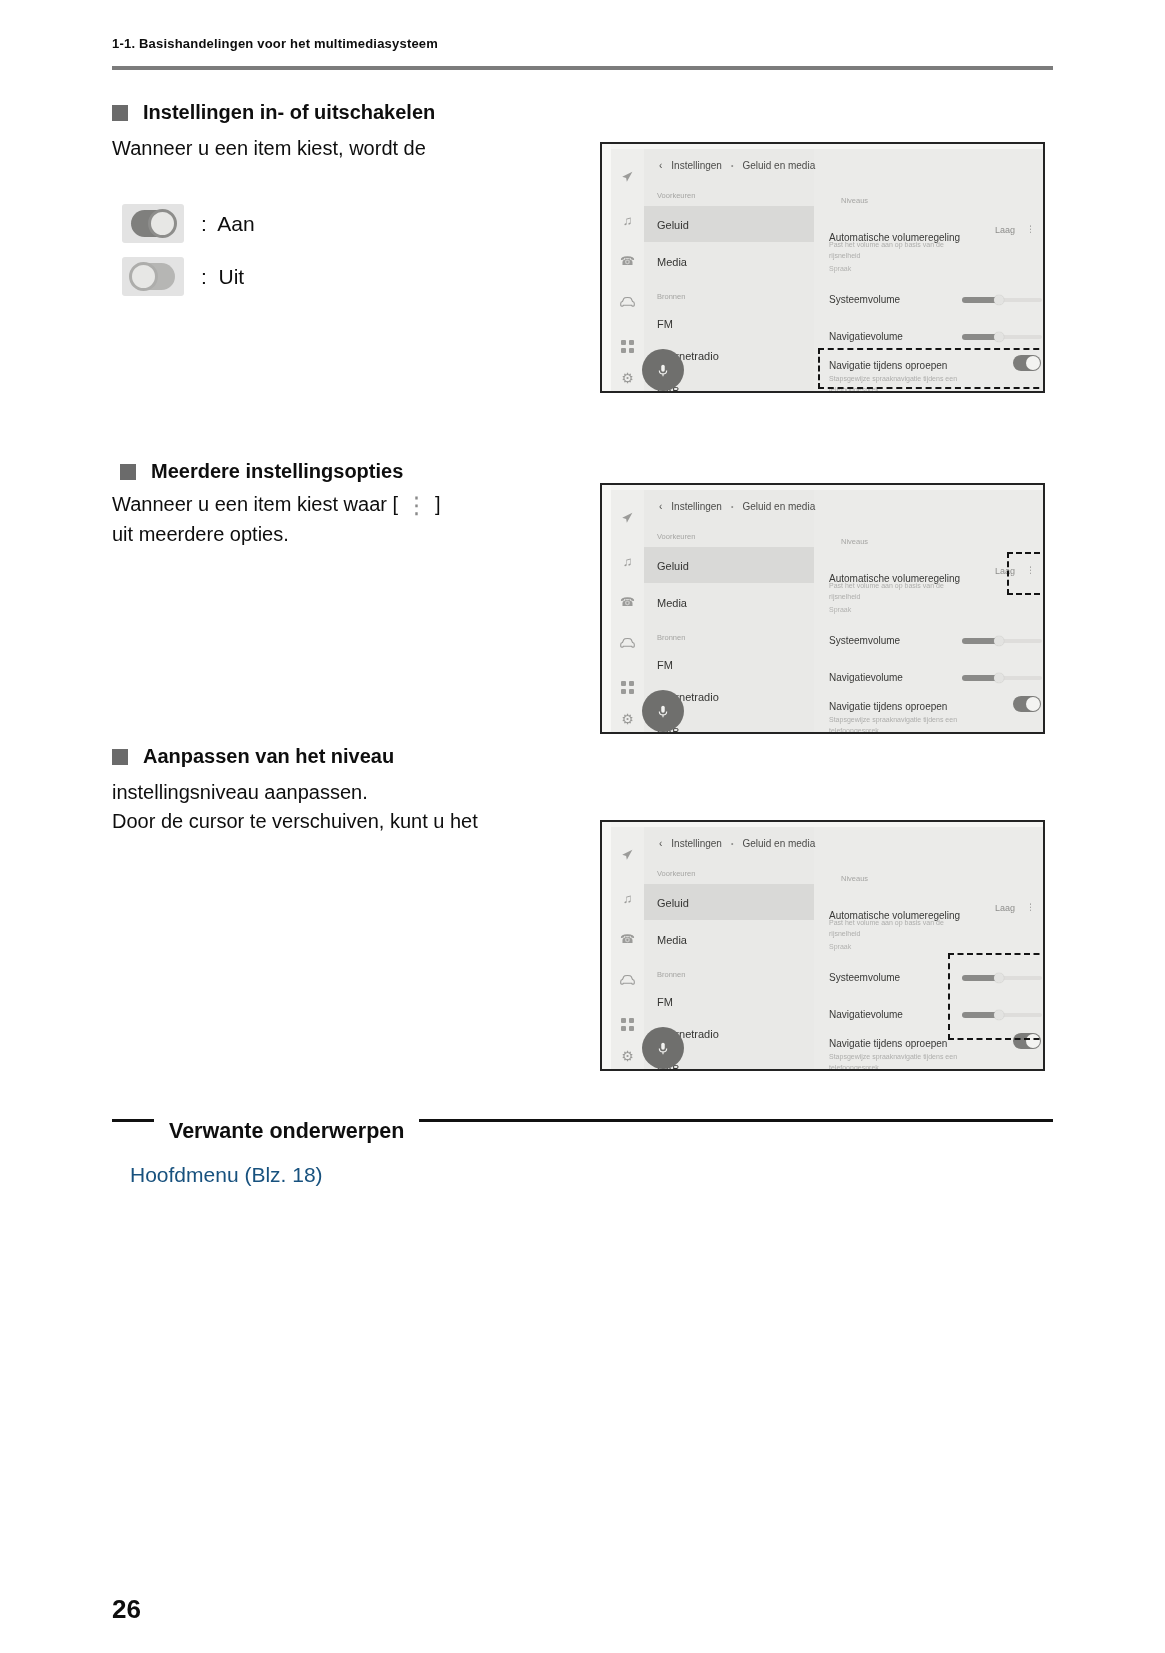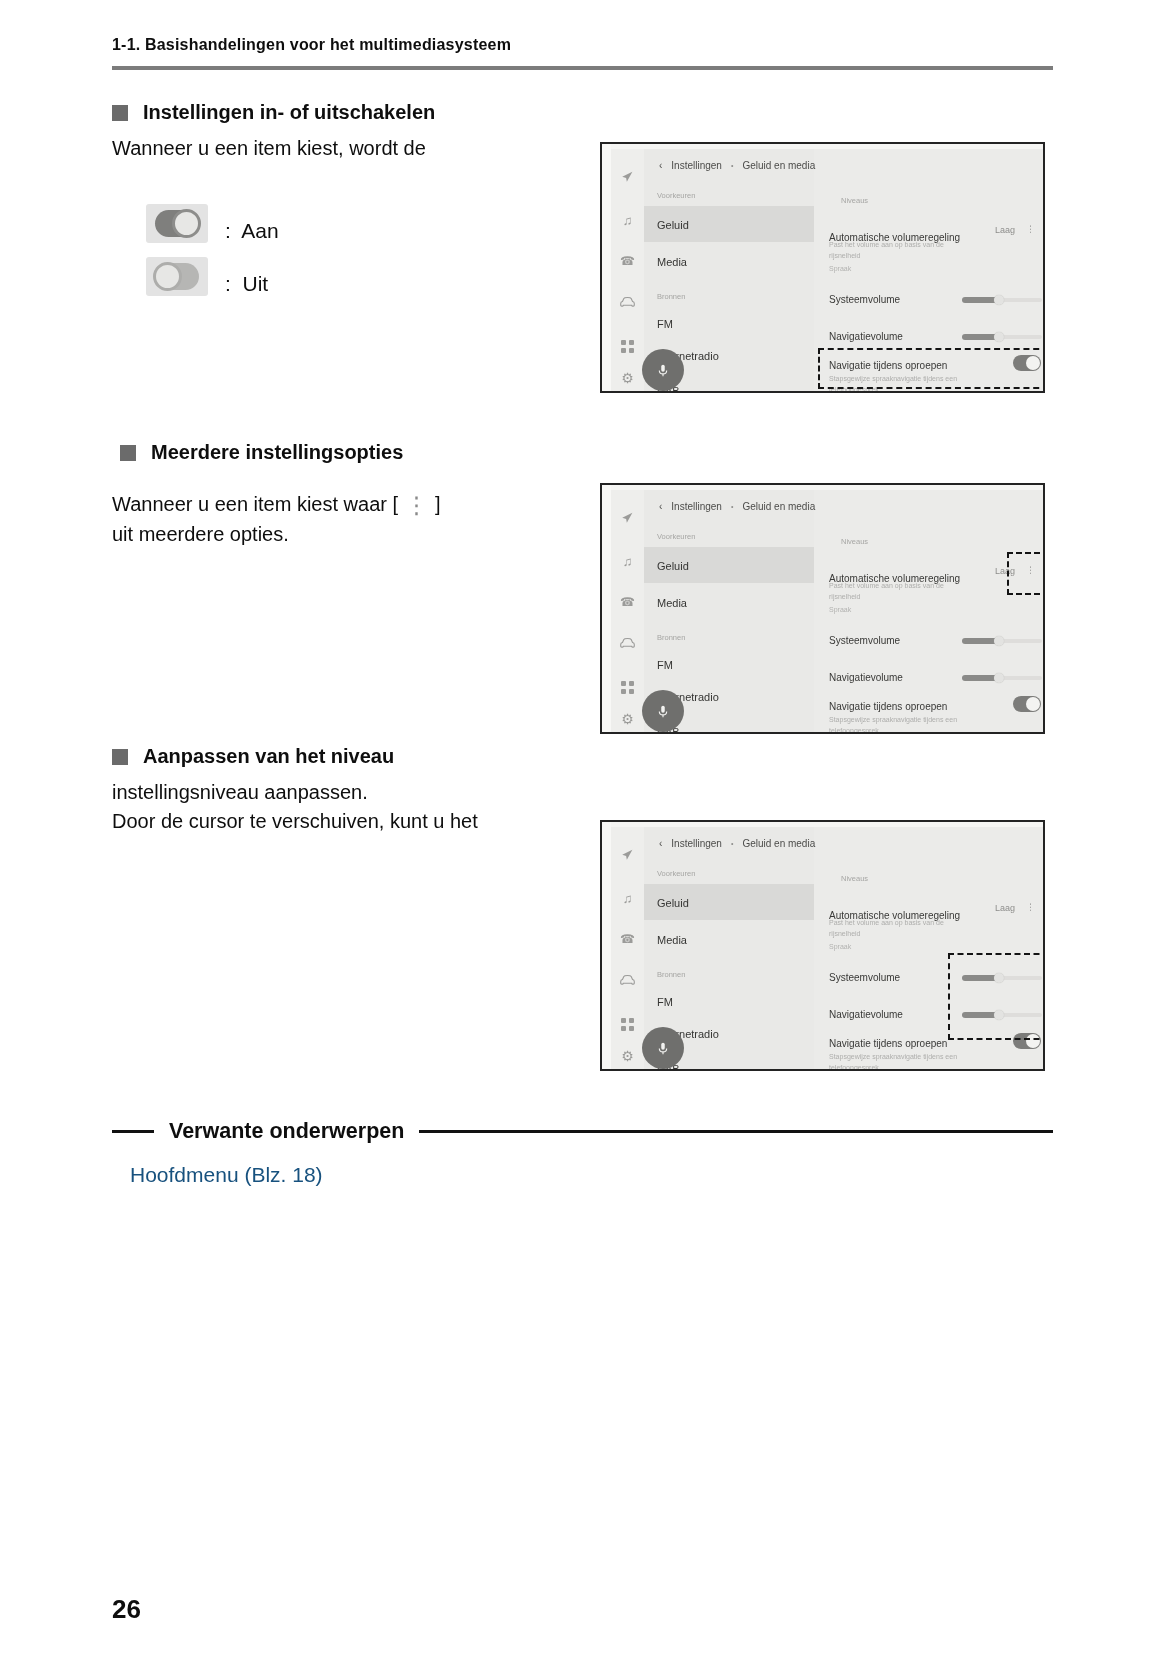--- a/index.html
+++ b/index.html
@@ -1,43 +1,43 @@
 <!DOCTYPE html>
 <html><head>
 <meta charset="utf-8">
 <style>
   html,body{margin:0;padding:0;background:#ffffff;}
   .page{position:relative;width:1165px;height:1653px;background:#ffffff;overflow:hidden;
         font-family:"Liberation Sans",sans-serif;color:#0e0e0e;}
 
   
-  .chapter-header{position:absolute;left:112px;top:36px;font-size:16px;font-weight:bold;letter-spacing:.2px;}
+  .chapter-header{position:absolute;left:112px;top:36px;font-size:13px;font-weight:bold;letter-spacing:.2px;}
   .header-rule{position:absolute;left:112px;top:66px;width:941px;height:4px;background:#7c7c7c;}
 
   .sec{position:absolute;left:112px;display:flex;align-items:center;gap:15px;}
   .sec .sq{width:16px;height:16px;background:#6b6b6b;flex:0 0 auto;}
   .sec .sec-title{font-size:20px;font-weight:bold;}
-  .sec1{top:101px;} .sec2{top:441px;padding-left:8px;} .sec3{top:745px;}
+  .sec1{top:101px;} .sec2{top:460px;padding-left:8px;} .sec3{top:745px;}
 
   .para{position:absolute;left:112px;font-size:20px;line-height:29px;color:#0e0e0e;}
   .para1{top:134px;} .para2{top:490px;} .para3{top:778px;}
   .inline-dots{color:#8a8a8a;font-size:23px;vertical-align:-2px;padding:0 7px;}
 
   
-  .legend-row{position:absolute;left:122px;display:flex;align-items:flex-end;gap:17px;margin-left:24px;}
+  .legend-row{position:absolute;left:122px;display:flex;align-items:center;gap:17px;}
   .legend-on{top:204px;} .legend-off{top:257px;}
   .chip{width:62px;height:39px;background:#e3e3e3;border-radius:3px;display:flex;align-items:center;justify-content:center;}
   .tgl{position:relative;width:44px;height:27px;border-radius:14px;}
   .tgl .knob{position:absolute;top:-1px;width:29px;height:29px;border-radius:50%;background:#e7e7e5;box-sizing:border-box;}
   .tgl.on{background:#7f7f7d;} .tgl.on .knob{right:-2px;border:3px solid #8d8d8b;}
   .tgl.off{background:#b6b6b4;} .tgl.off .knob{left:-2px;border:3px solid #adadab;}
   .legend-label{font-size:21px;white-space:pre;}
 
   
-  .related{position:absolute;left:112px;top:1119px;width:941px;display:flex;align-items:center;gap:15px;}
+  .related{position:absolute;left:112px;top:1119px;width:941px;display:flex;align-items:flex-start;gap:15px;}
   .rline-l{width:42px;height:3px;background:#111;flex:0 0 auto;}
   .rline-r{flex:1;height:3px;background:#111;}
   .related-title{font-size:21.5px;font-weight:bold;white-space:nowrap;}
   .doc-link{position:absolute;left:130px;top:1163px;font-size:21px;color:#17517e;cursor:pointer;}
   .page-number{position:absolute;left:112px;top:1594px;font-size:26px;font-weight:bold;}
 
   
   .shot-slot{position:absolute;left:600px;width:445px;height:251px;}
   .s1{top:142px;} .s2{top:483px;} .s3{top:820px;}
   .shot{position:relative;width:100%;height:100%;border:2px solid #232323;box-sizing:border-box;

